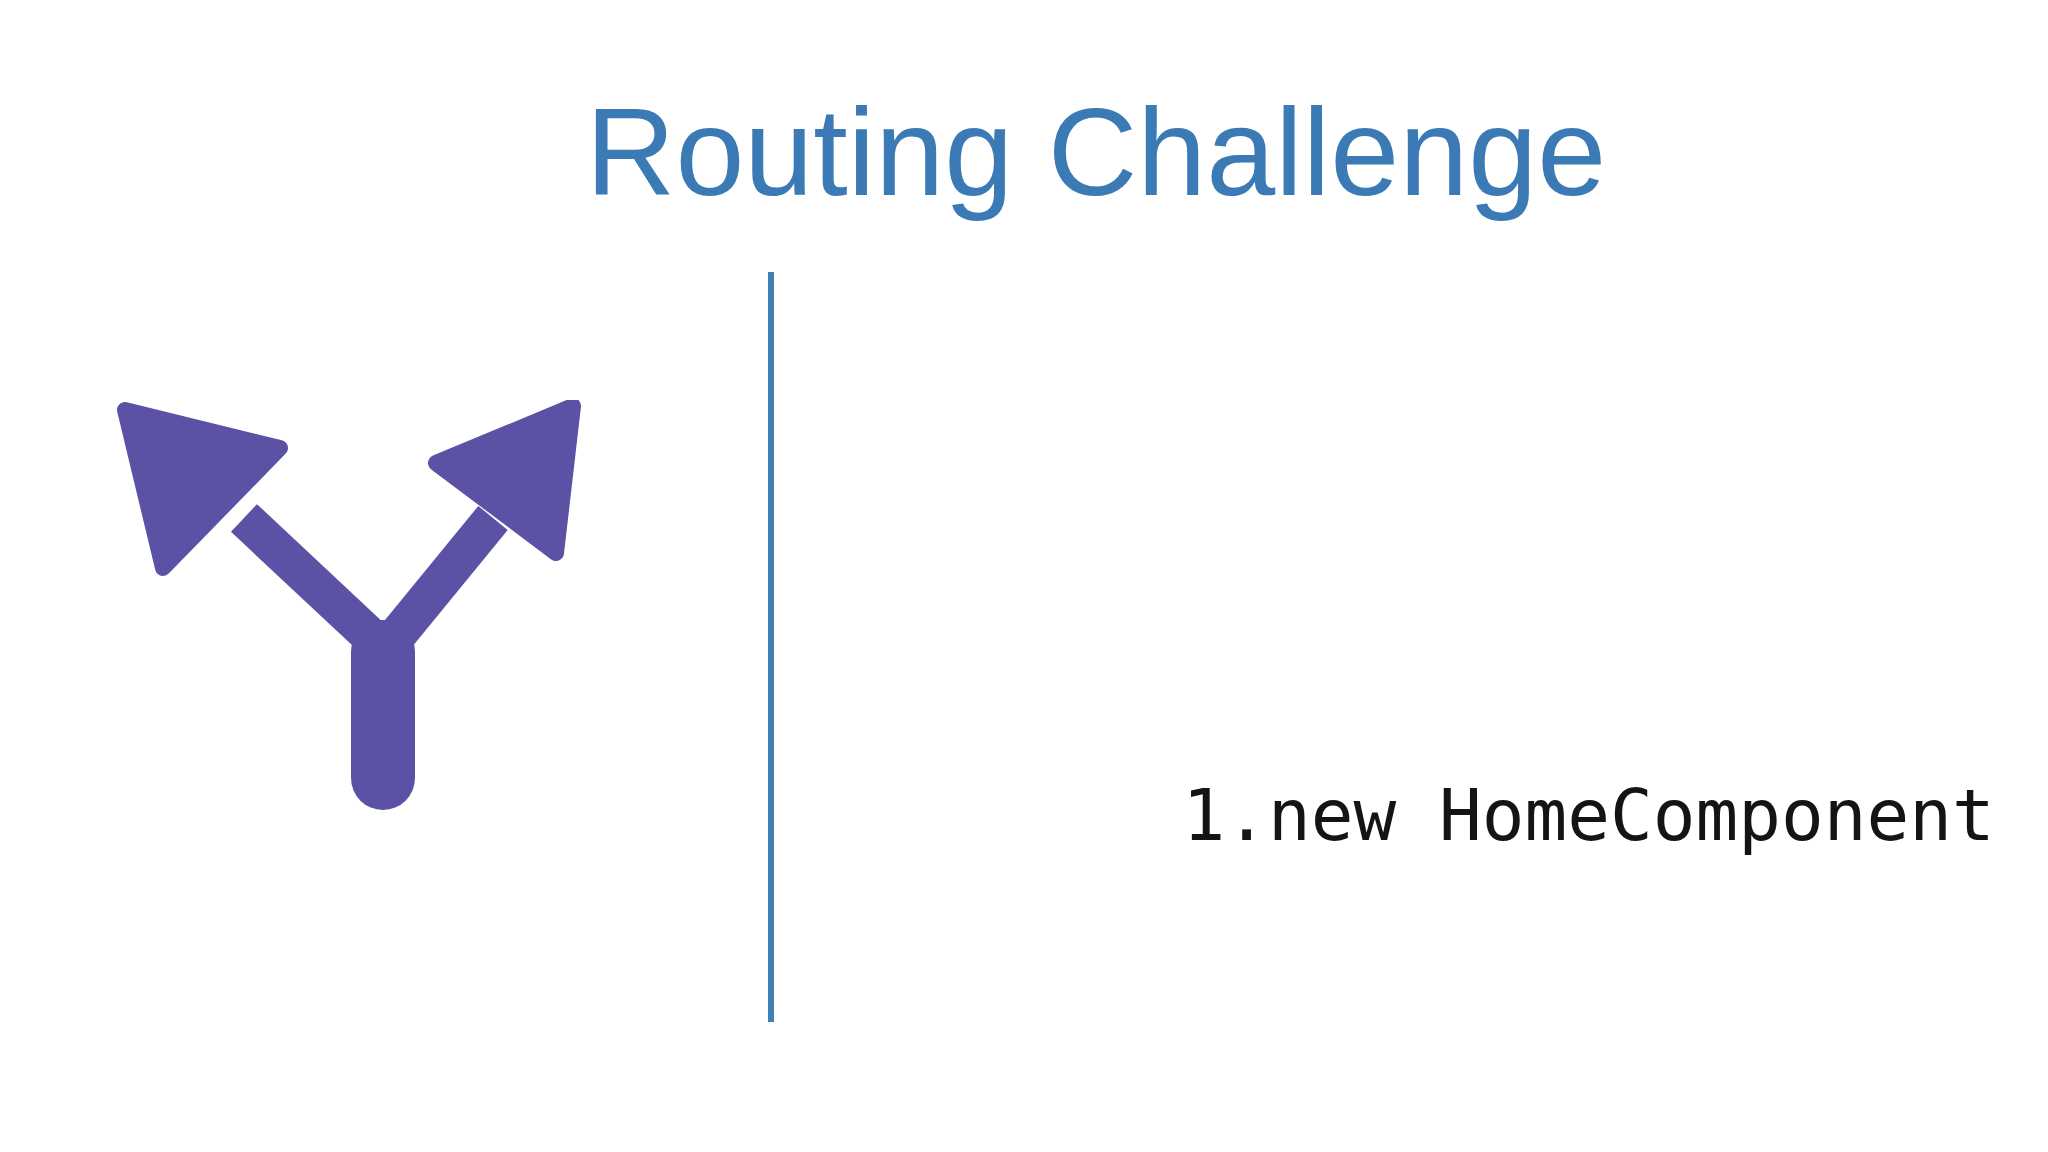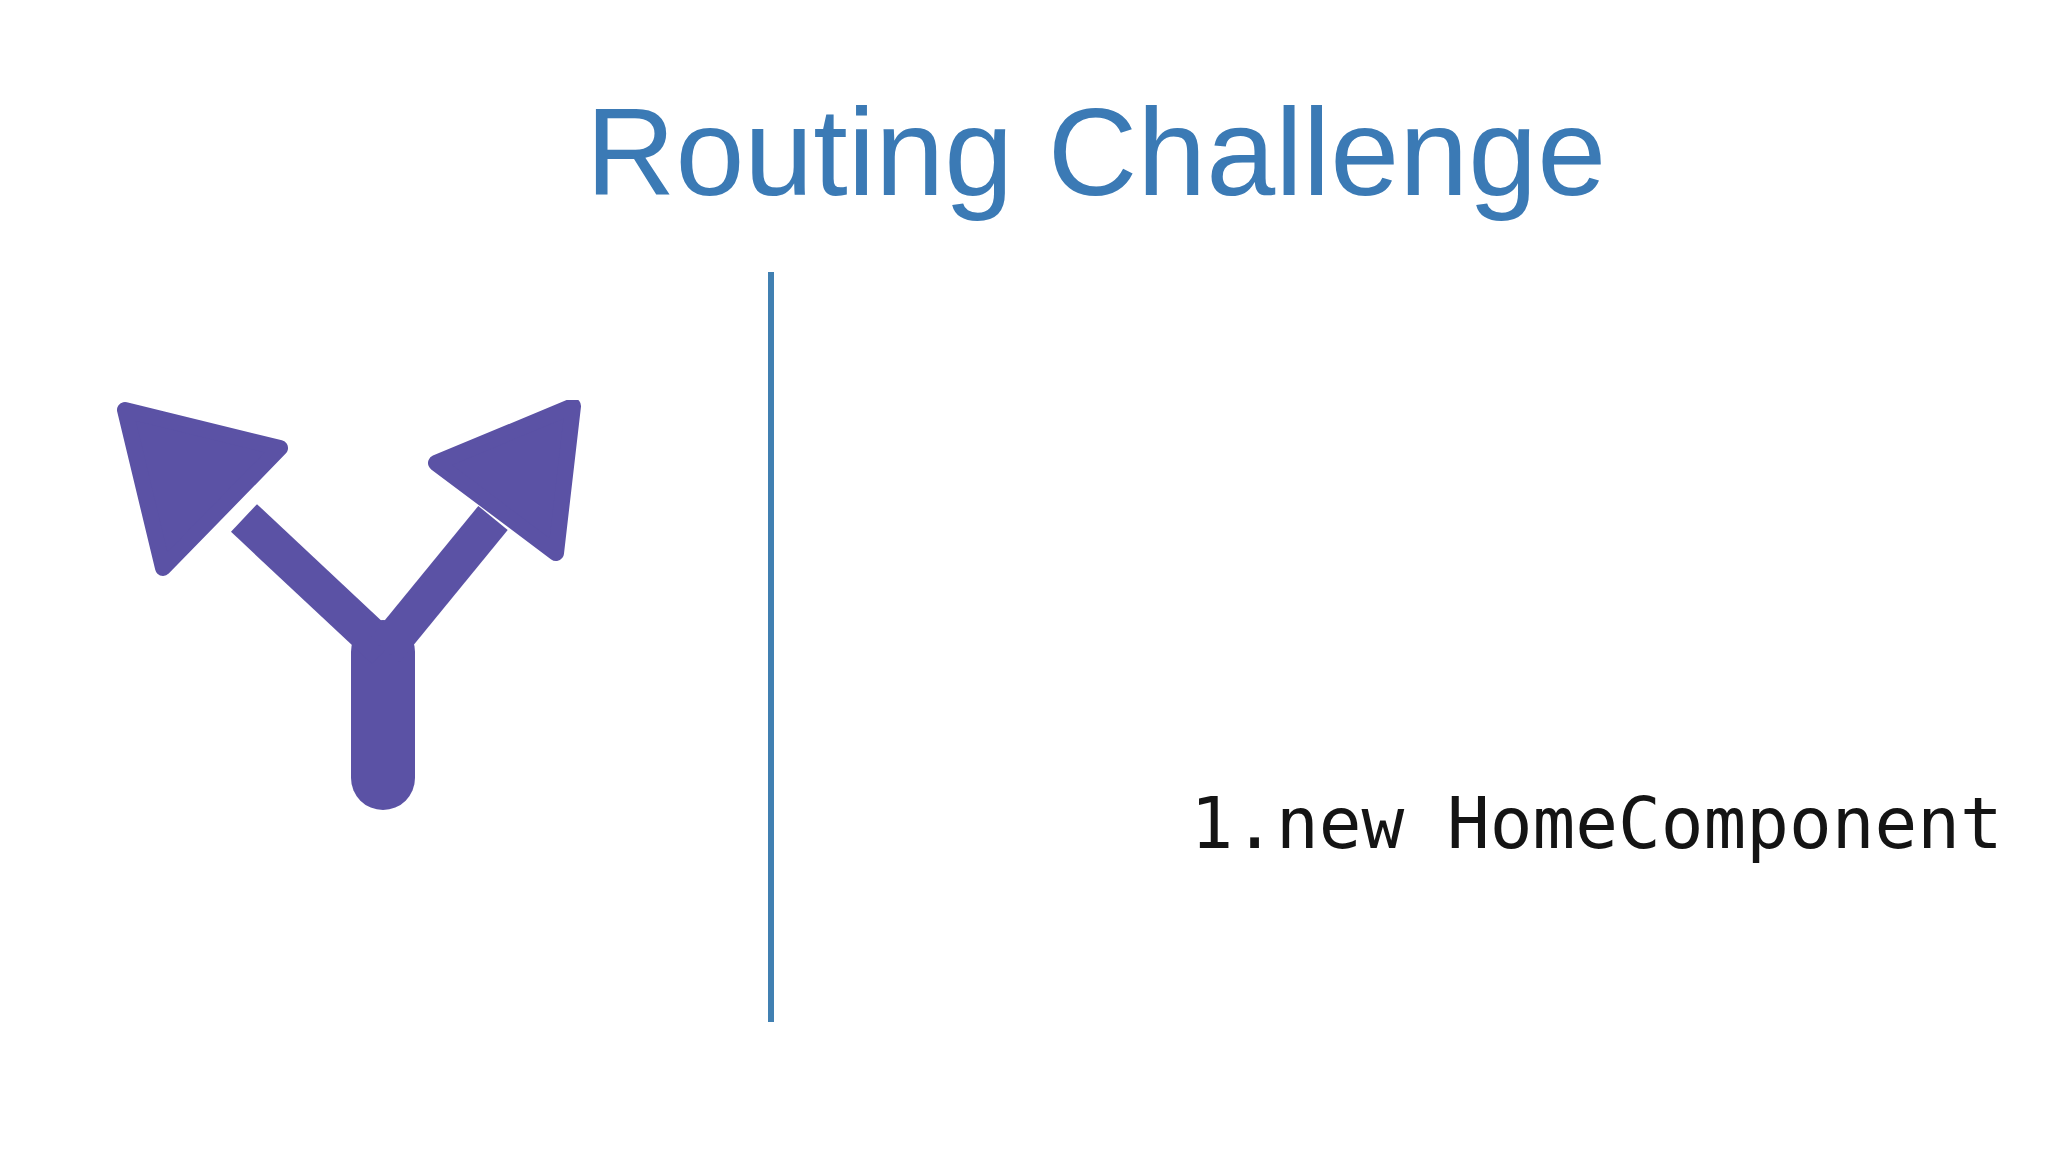--- a/index.html
+++ b/index.html
@@ -54,21 +54,21 @@
     top: 378px;
     margin: 0;
     padding: 0;
     list-style: none;
     font-family: "DejaVu Sans Mono", monospace;
     font-size: 71px;
     line-height: 124px;
     color: var(--text-black, #141414);
     white-space: pre;
   }
-  .steps li { margin: 12px; padding: 0; }
+  .steps li { margin: 4px; padding: 0; }
 </style>
 </head>
 <body>
 
 <div class="slide">
 
   <h1 class="title">Routing Challenge</h1>
 
   <svg class="fork-icon" viewBox="0 0 470 415" xmlns="http://www.w3.org/2000/svg" aria-hidden="true">
     <g fill="none" stroke="currentColor">

